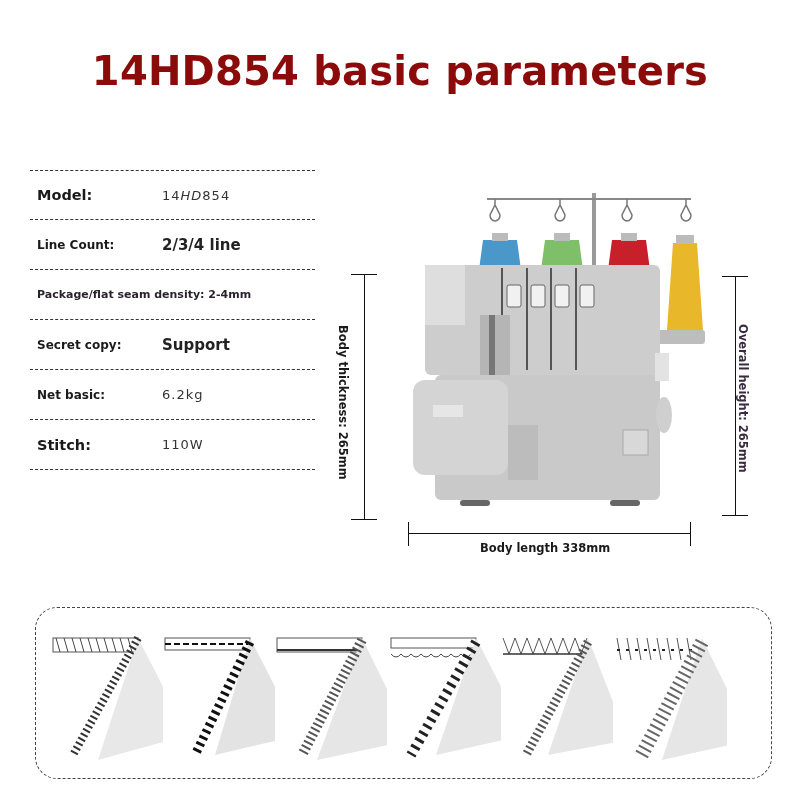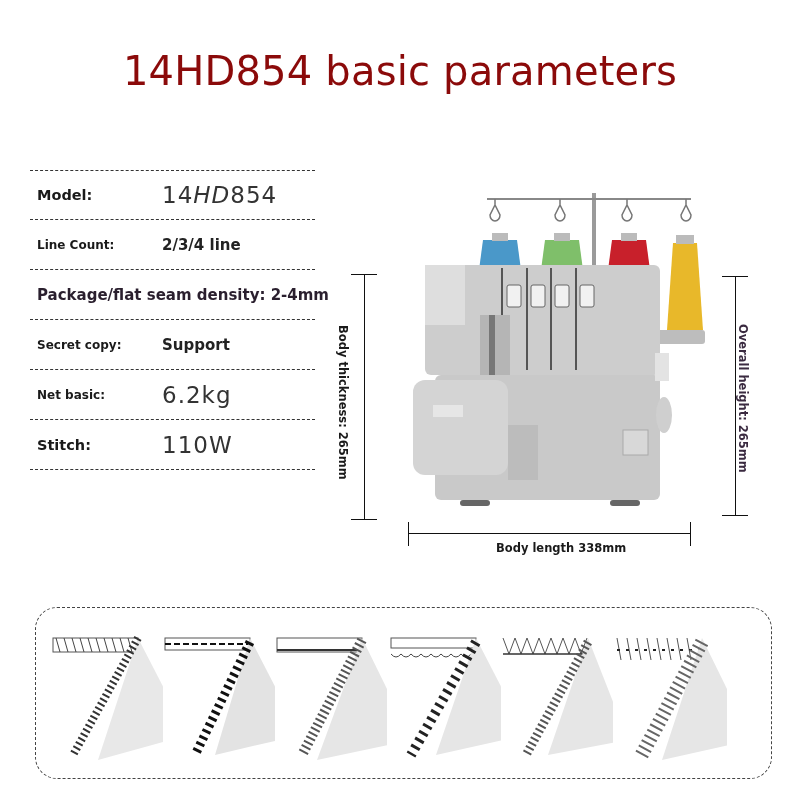--- a/index.html
+++ b/index.html
@@ -1,41 +1,41 @@
 <!DOCTYPE html>
 <html><head>
 <meta charset="utf-8">
 <style>
   * { box-sizing: border-box; margin: 0; padding: 0; }
   html, body { width: 800px; height: 800px; background: #ffffff; overflow: hidden; }
   body { position: relative; font-family: "DejaVu Sans", "Liberation Sans", sans-serif; color: #1a1a1a; }
 
   .title {
     position: absolute; left: 0; top: 48px; width: 800px; text-align: center;
-    font-size: 40px; font-weight: normal; color: #8b0a0a; letter-spacing: 0.2px;
+    font-size: 40px; font-weight: bold; color: #8b0a0a; letter-spacing: 0.2px;
   }
 
   
   .specs { position: absolute; left: 30px; top: 170px; width: 285px; }
   .row { position: relative; height: 50px; border-bottom: 1px dashed #333; display: flex; align-items: center; }
   .row:first-child { border-top: 1px dashed #333; }
   .label { font-weight: bold; color: #1a1a1a; font-size: 12px; padding-left: 7px; width: 132px; flex-shrink: 0; }
   .label.lg { font-size: 14.5px; }
   .value { font-size: 15px; color: #222; }
   .value.bold { font-weight: bold; }
-  .value.light { font-family: "DejaVu Sans", sans-serif; font-weight: normal; font-size: 23px; letter-spacing: 1px; color: #333; }
+  .value.light { font-family: "DejaVu Sans", sans-serif; font-weight: normal; font-size: 13px; letter-spacing: 1px; color: #333; }
   .value.light i { font-style: italic; }
-  .full { font-weight: bold; font-size: 15px; padding-left: 7px; color: #2a1f2e; white-space: nowrap; }
+  .full { font-weight: bold; font-size: 11px; padding-left: 7px; color: #2a1f2e; white-space: nowrap; }
   .dim-v { position: absolute; width: 1px; background: #111; }
   .dim-h { position: absolute; height: 1px; background: #111; }
   .vtext {
     position: absolute; font-weight: bold; font-size: 11.5px; white-space: nowrap;
     transform-origin: left top;
   }
-  .htext { position: absolute; font-weight: bold; font-size: 11.5px; white-space: nowrap; margin-left: 16px; }
+  .htext { position: absolute; font-weight: bold; font-size: 11.5px; white-space: nowrap; }
 
   
   .stitch-panel {
     position: absolute; left: 35px; top: 607px; width: 737px; height: 172px;
     border: 1.5px dashed #444; border-radius: 22px;
   }
   .stitch { position: absolute; top: 22px; width: 115px; height: 130px; }
 </style>
 </head>
 <body>

